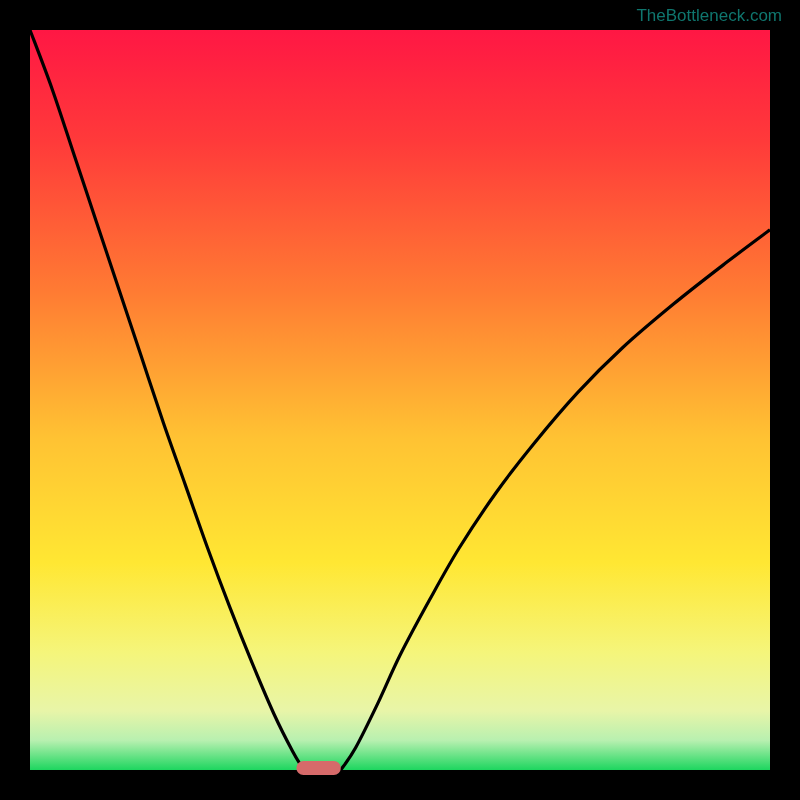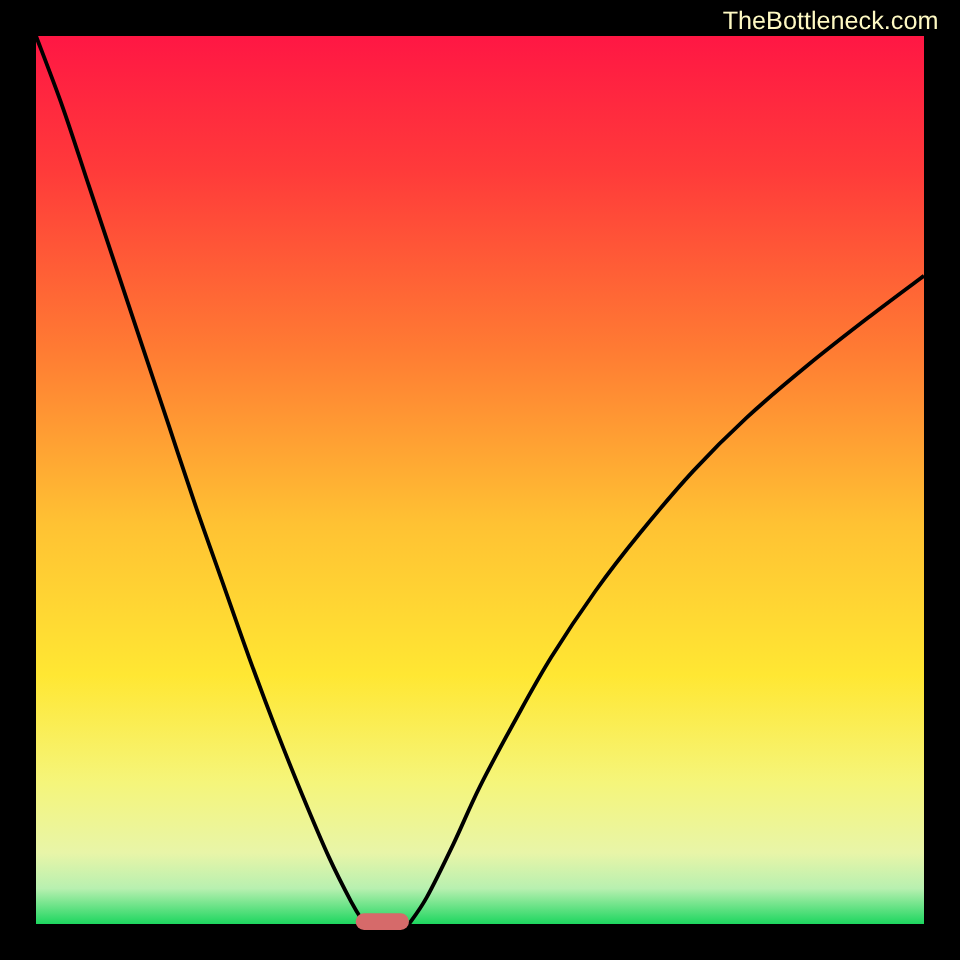--- a/index.html
+++ b/index.html
@@ -15,22 +15,22 @@
     position: absolute;
     top: 0;
     left: 0;
     width: 800px;
     height: 800px;
   }
   .watermark {
     position: absolute;
     top: 6px;
     right: 18px;
-    color: #fef9c3;
-    font-size: 21px;
+    color: #0f766e;
+    font-size: 17px;
     font-weight: 500;
     z-index: 10;
   }
   svg {
     display: block;
   }
 </style>
 </head>
 <body>
 

